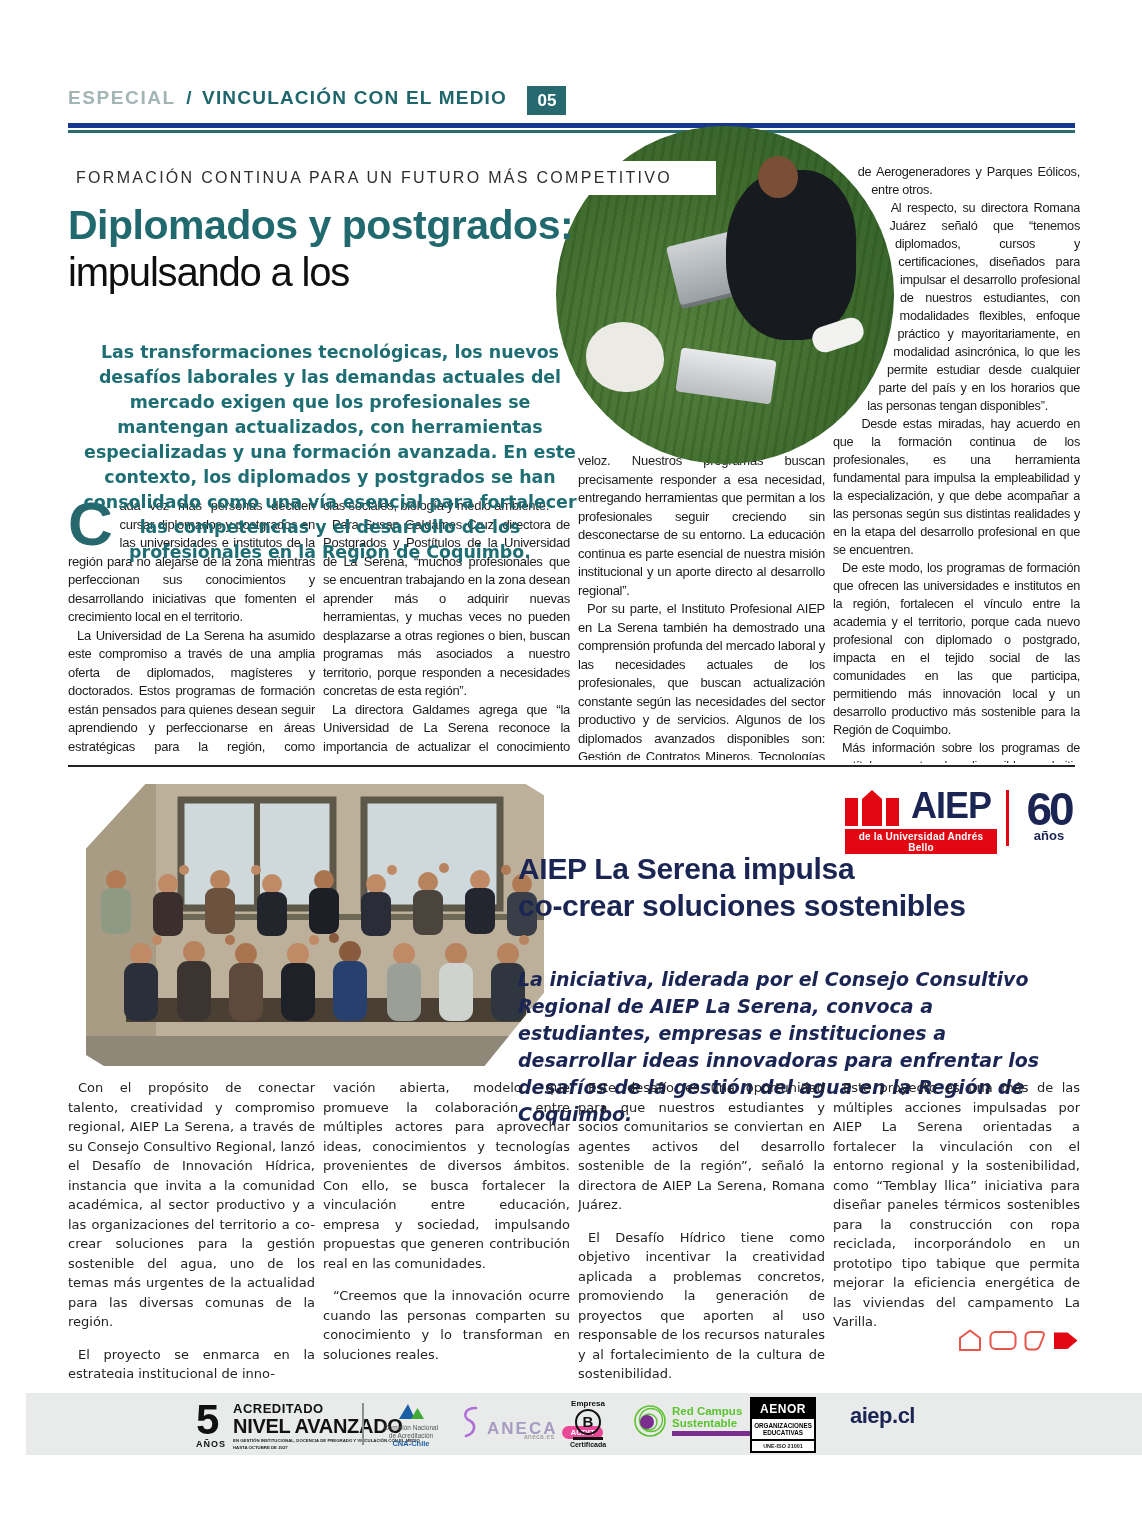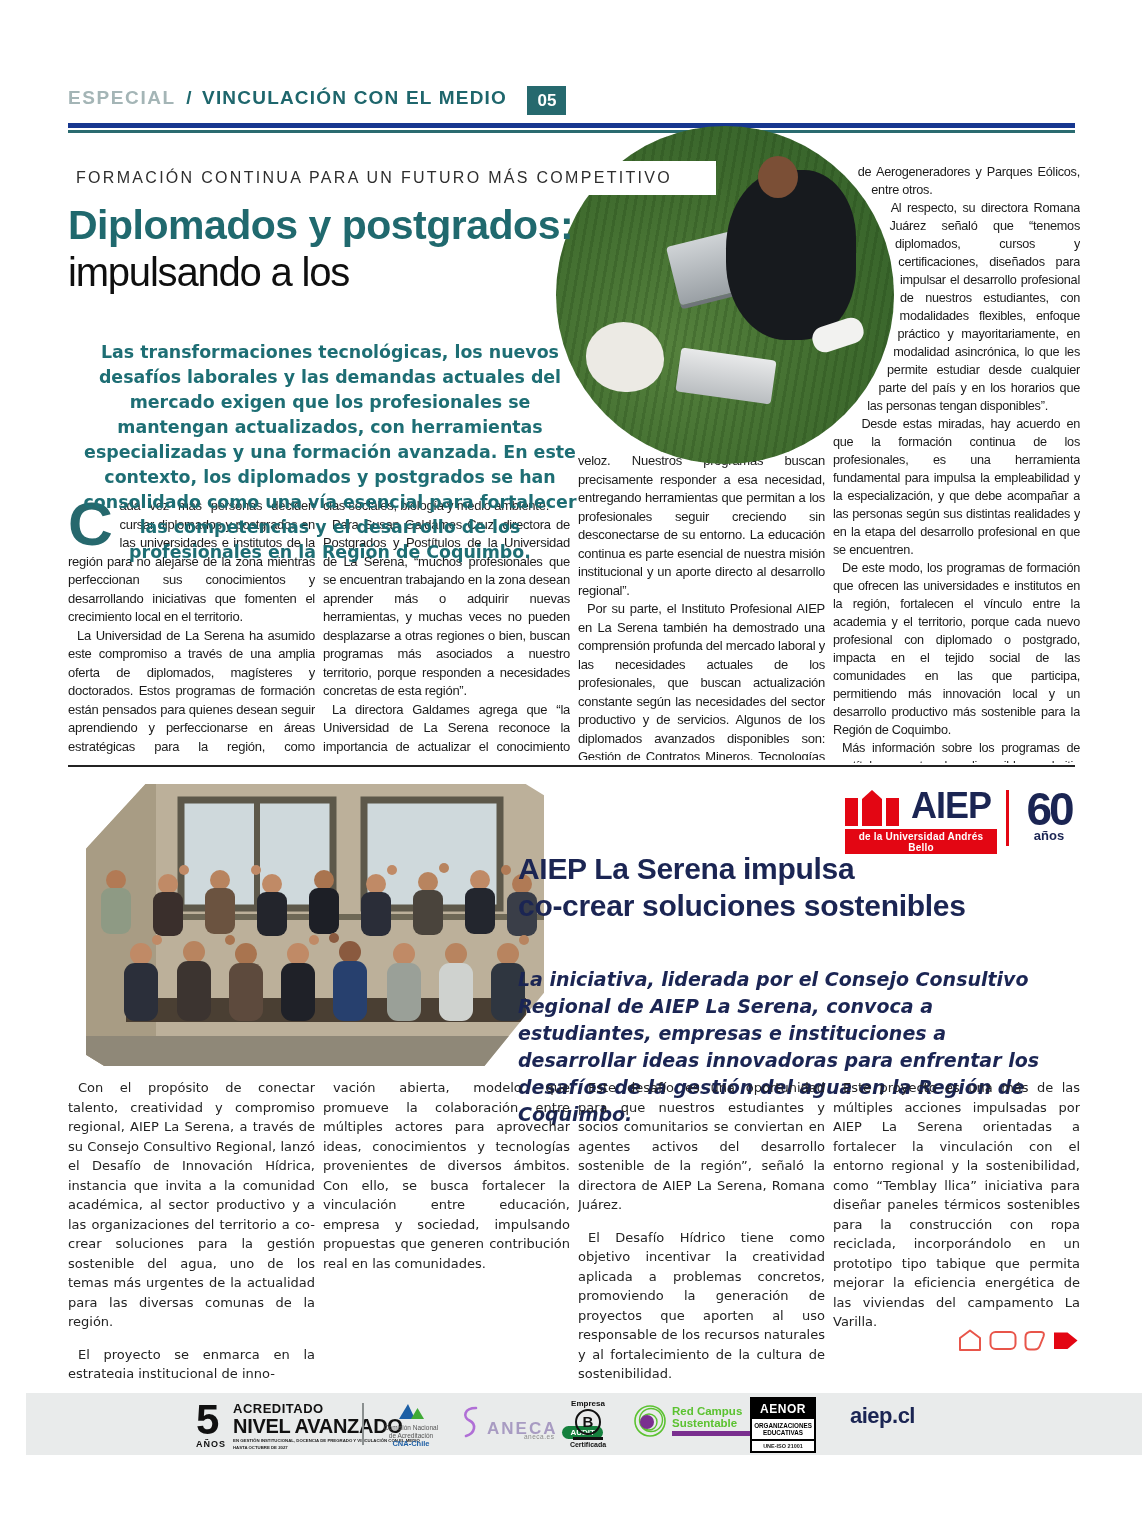--- a/index.html
+++ b/index.html
@@ -87,21 +87,21 @@
   .f-acc .years { font-size:9px; font-weight:bold; text-align:center; letter-spacing:1px; }
   .f-acc .acc-l1 { font-size:13px; font-weight:bold; letter-spacing:0.5px; }
   .f-acc .acc-l2 { font-size:20px; font-weight:800; letter-spacing:-0.3px; line-height:20px; }
   .f-acc .acc-sm { font-size:4.3px; font-weight:bold; color:#222; margin-top:2px; line-height:5px; }
   .f-div { position:absolute; left:336px; top:10px; width:2px; height:42px; background:#8a8f8f; }
   .f-cna { position:absolute; left:352px; top:9px; width:66px; text-align:center; }
   .f-cna .t { font-size:6.5px; color:#555; line-height:7.5px; }
   .f-cna .s { font-size:7.5px; color:#1d5fa5; font-weight:bold; }
   .f-aneca { position:absolute; left:432px; top:12px; display:flex; align-items:flex-end; gap:5px; }
   .f-aneca .name { color:#a89bc2; font-weight:bold; font-size:17px; letter-spacing:2px; }
-  .f-aneca .badge { background:#15803d; color:#fff; font-size:8px; font-weight:bold; border-radius:8px; padding:2px 8px; }
+  .f-aneca .badge { background:#ec4899; color:#fff; font-size:8px; font-weight:bold; border-radius:8px; padding:2px 8px; }
   .f-aneca .sub { position:absolute; left:66px; top:28px; font-size:6.5px; color:#8b8b8b; letter-spacing:0.5px; }
   .f-eb { position:absolute; left:537px; top:6px; width:50px; text-align:center; color:#111; }
   .f-eb .t { font-size:8px; font-weight:bold; }
   .f-eb .circ { width:26px; height:26px; border:2.5px solid #111; border-radius:50%; margin:1px auto 0;
                 font-size:15px; font-weight:800; line-height:22px; }
   .f-eb .bar { width:30px; height:3px; background:#111; margin:2px auto 1px; }
   .f-eb .b { font-size:7px; font-weight:bold; }
   .f-rcs { position:absolute; left:606px; top:10px; display:flex; align-items:center; gap:4px; }
   .f-rcs .txt { color:#5bc230; font-weight:800; font-size:11.5px; line-height:11.5px; }
   .f-rcs .strip { width:84px; height:5px; background:#7a2f8f; margin-top:2px; }
@@ -283,20 +283,21 @@
     <span>co-crear soluciones sostenibles</span>
   </div>
   <div class="a2-lede">La iniciativa, liderada por el Consejo Consultivo Regional de AIEP La Serena, convoca a estudiantes, empresas e instituciones a desarrollar ideas innovadoras para enfrentar los desafíos de la gestión del agua en la Región de Coquimbo.</div>
 
   <div class="a2col b1">
     <p>Con el propósito de conectar talento, creatividad y compromiso regional, AIEP La Serena, a través de su Consejo Consultivo Regional, lanzó el Desafío de Innovación Hídrica, instancia que invita a la comunidad académica, al sector productivo y a las organizaciones del territorio a co-crear soluciones para la gestión sostenible del agua, uno de los temas más urgentes de la actualidad para las diversas comunas de la región.</p>
     <p>El proyecto se enmarca en la estrategia institucional de inno-</p>
   </div>
   <div class="a2col b2">
     <p>vación abierta, modelo que promueve la colaboración entre múltiples actores para aprovechar ideas, conocimientos y tecnologías provenientes de diversos ámbitos. Con ello, se busca fortalecer la vinculación entre educación, empresa y sociedad, impulsando propuestas que generen contribución real en las comunidades.</p>
+    <p>“Creemos que la innovación ocurre cuando las personas comparten su conocimiento y lo transforman en soluciones reales.</p>
   </div>
   <div class="a2col b3">
     <p>Este desafío es una oportunidad para que nuestros estudiantes y socios comunitarios se conviertan en agentes activos del desarrollo sostenible de la región”, señaló la directora de AIEP La Serena, Romana Juárez.</p>
     <p>El Desafío Hídrico tiene como objetivo incentivar la creatividad aplicada a problemas concretos, promoviendo la generación de proyectos que aporten al uso responsable de los recursos naturales y al fortalecimiento de la cultura de sostenibilidad.</p>
   </div>
   <div class="a2col b4">
     <p>Este proyecto es una más de las múltiples acciones impulsadas por AIEP La Serena orientadas a fortalecer la vinculación con el entorno regional y la sostenibilidad, como “Temblay llica” iniciativa para diseñar paneles térmicos sostenibles para la construcción con ropa reciclada, incorporándolo en un prototipo tipo tabique que permita mejorar la eficiencia energética de las viviendas del campamento La Varilla.</p>
   </div>
 
   <div class="end-marks">

